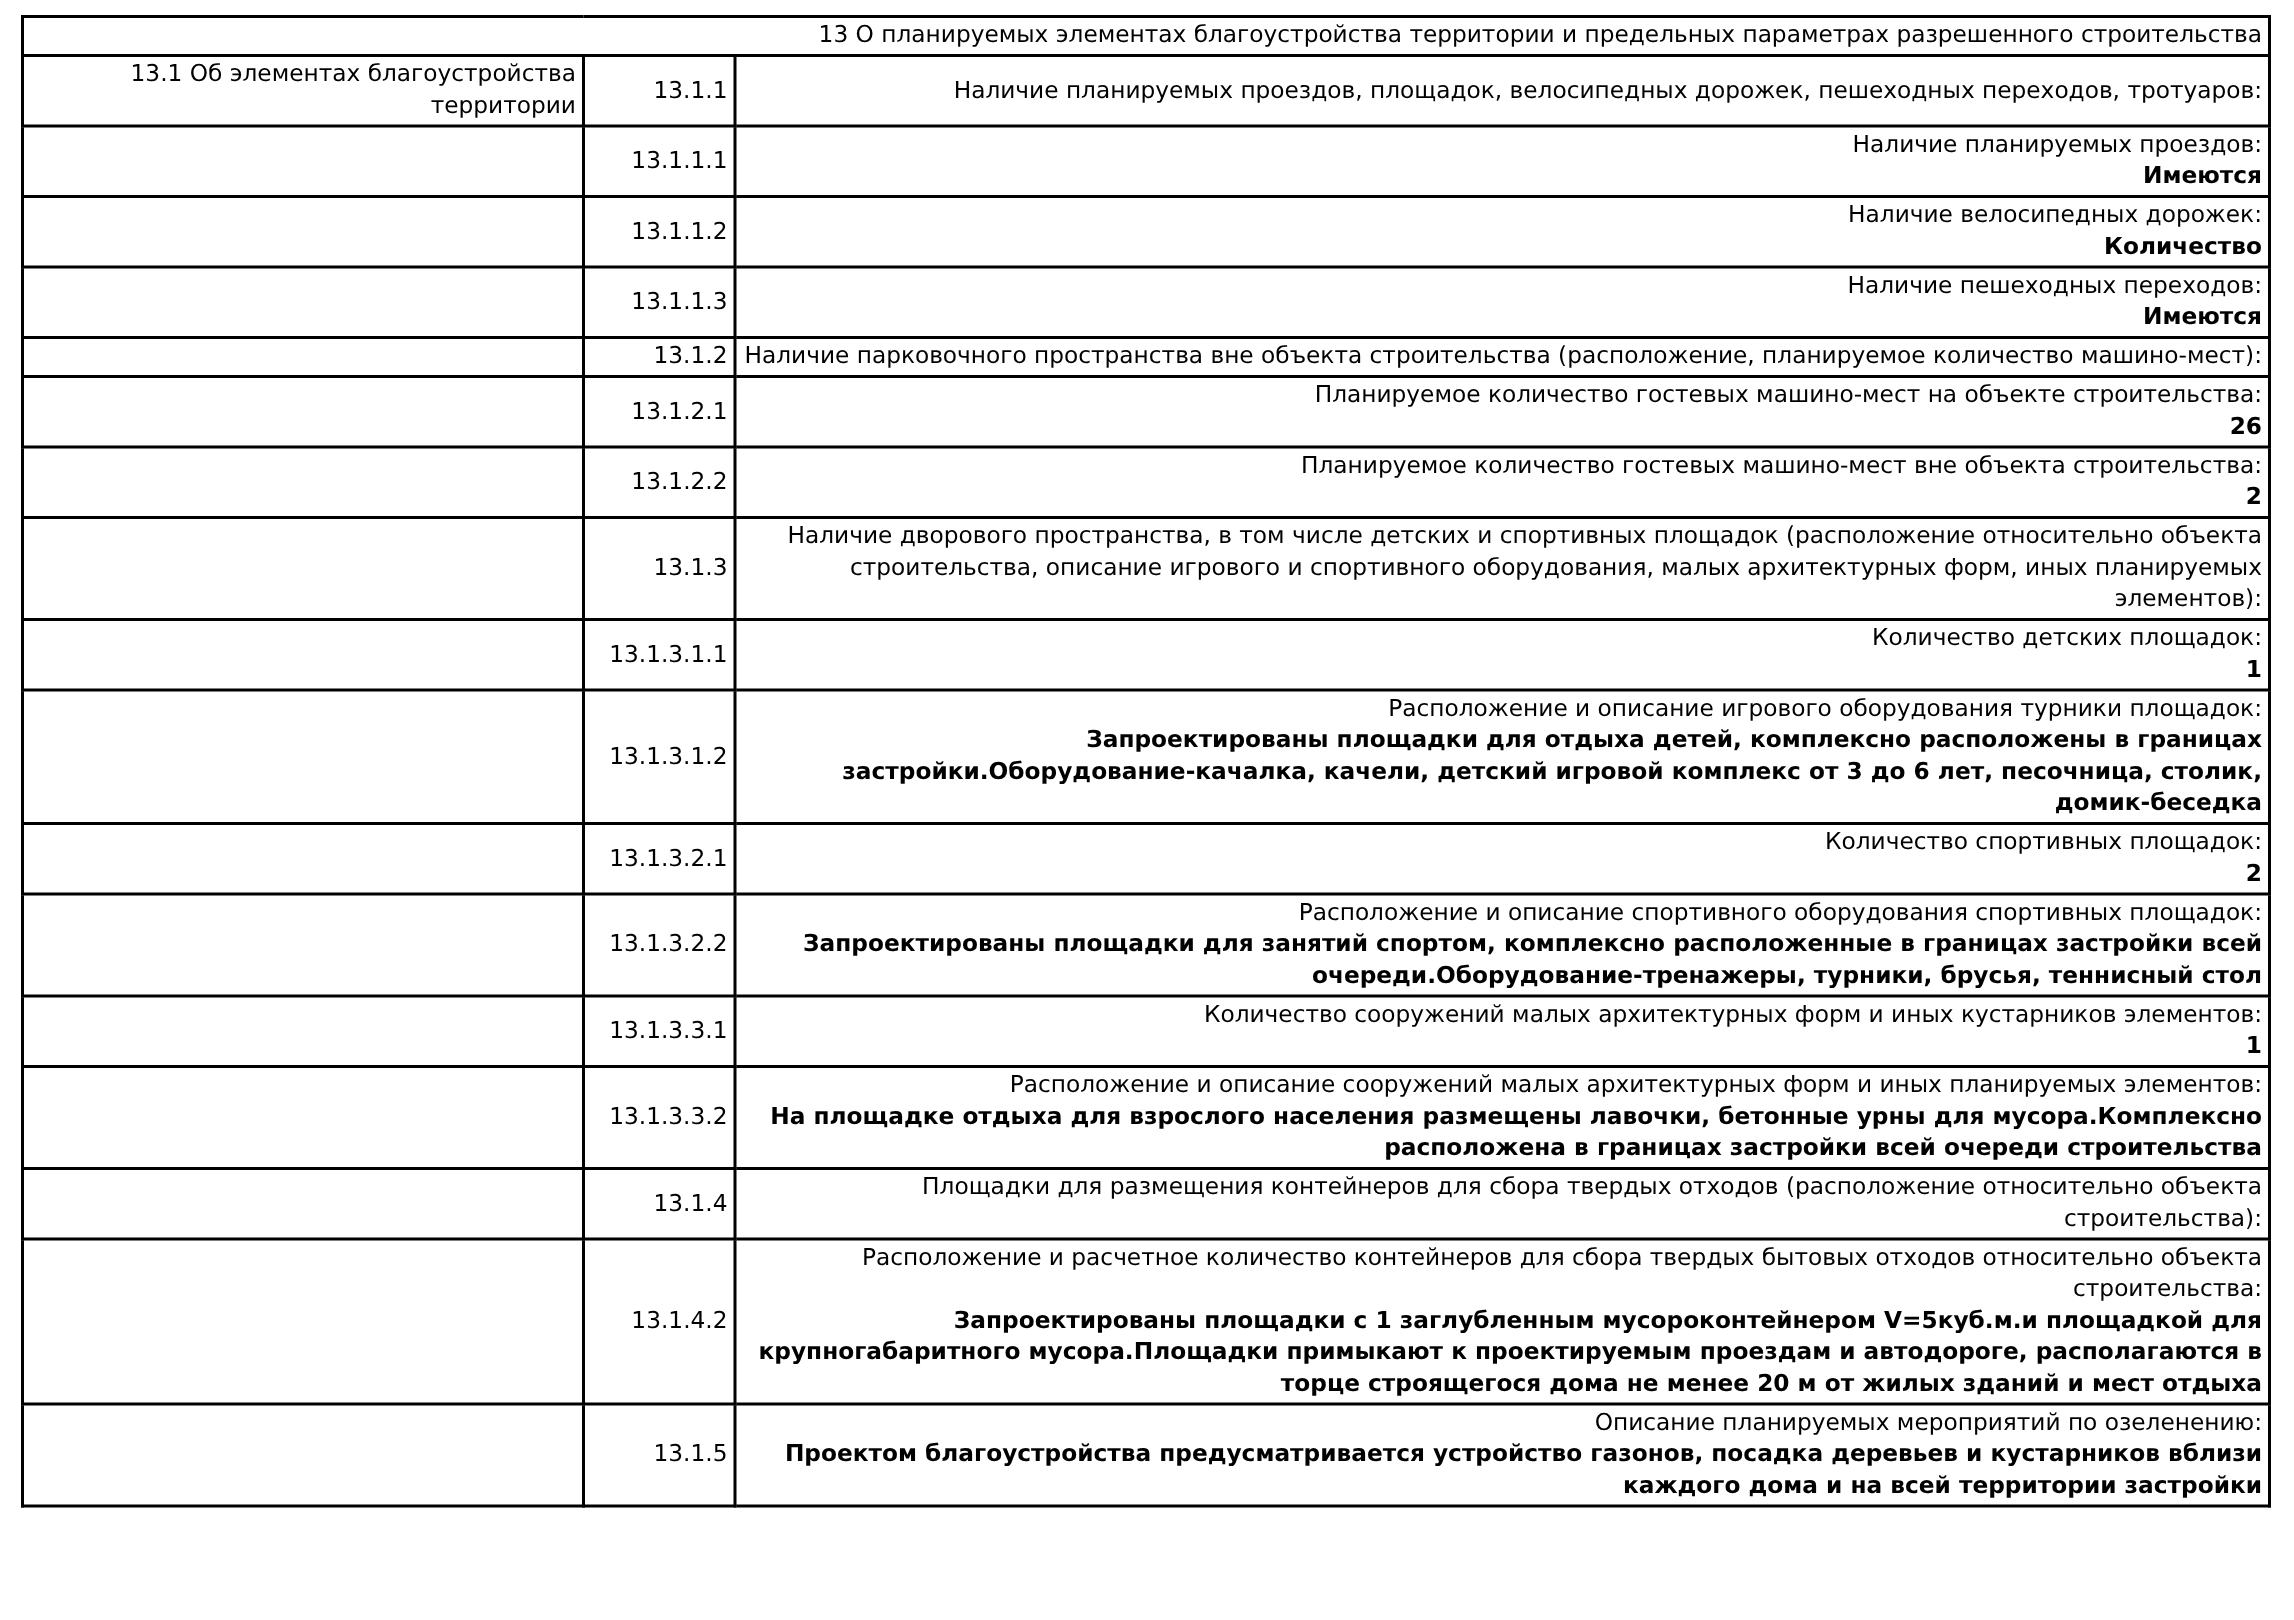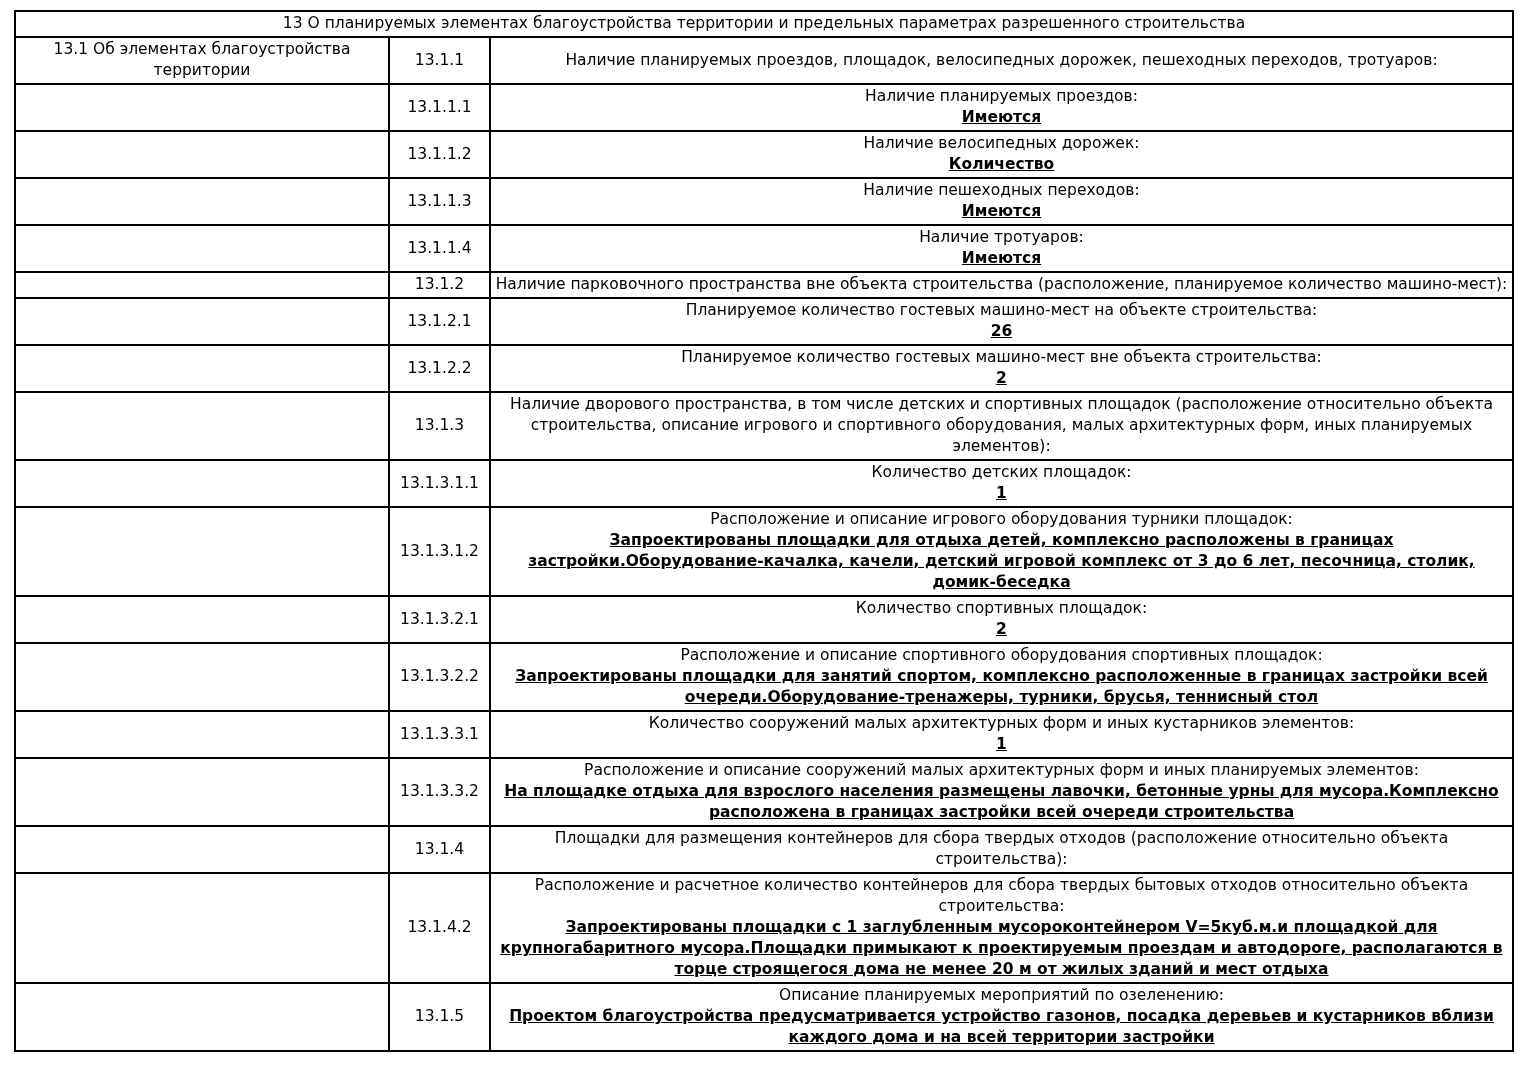--- a/index.html
+++ b/index.html
@@ -27,34 +27,33 @@
     table-layout: fixed;
   }
   table.decl td, table.decl th {
     border: 2px solid #000000;
     padding: 1px 4px 2px 4px;
     font-size: 15.5px;
     line-height: 21px;
     vertical-align: middle;
     color: #000000;
     font-weight: normal;
-    text-align: center;
+    text-align: right;
     word-wrap: break-word;
   }
   th.table-header-cell {
     font-weight: normal;
     padding-top: 2px;
     padding-bottom: 2px;
   }
   td.cell-section {
     vertical-align: top;
   }
   .field-value {
     font-weight: bold;
-    text-decoration: underline;
   }
 </style>
 </head>
 <body>
 
 <div class="doc-table-wrap">
   <table class="decl">
     <colgroup>
       <col style="width: 374px">
       <col style="width: 101px">
@@ -93,28 +92,20 @@
         <tr>
     <td class="cell-section"></td>
     <td class="cell-num">13.1.1.3</td>
     <td class="cell-content">
       <div class="field-label">Наличие пешеходных переходов:</div>
       <div class="field-value">Имеются</div>
     </td>
   </tr>
         <tr>
     <td class="cell-section"></td>
-    <td class="cell-num">13.1.1.4</td>
-    <td class="cell-content">
-      <div class="field-label">Наличие тротуаров:</div>
-      <div class="field-value">Имеются</div>
-    </td>
-  </tr>
-        <tr>
-    <td class="cell-section"></td>
     <td class="cell-num">13.1.2</td>
     <td class="cell-content">
       <div class="field-label">Наличие парковочного пространства вне объекта строительства (расположение, планируемое количество машино-мест):</div>
 
     </td>
   </tr>
         <tr>
     <td class="cell-section"></td>
     <td class="cell-num">13.1.2.1</td>
     <td class="cell-content">

